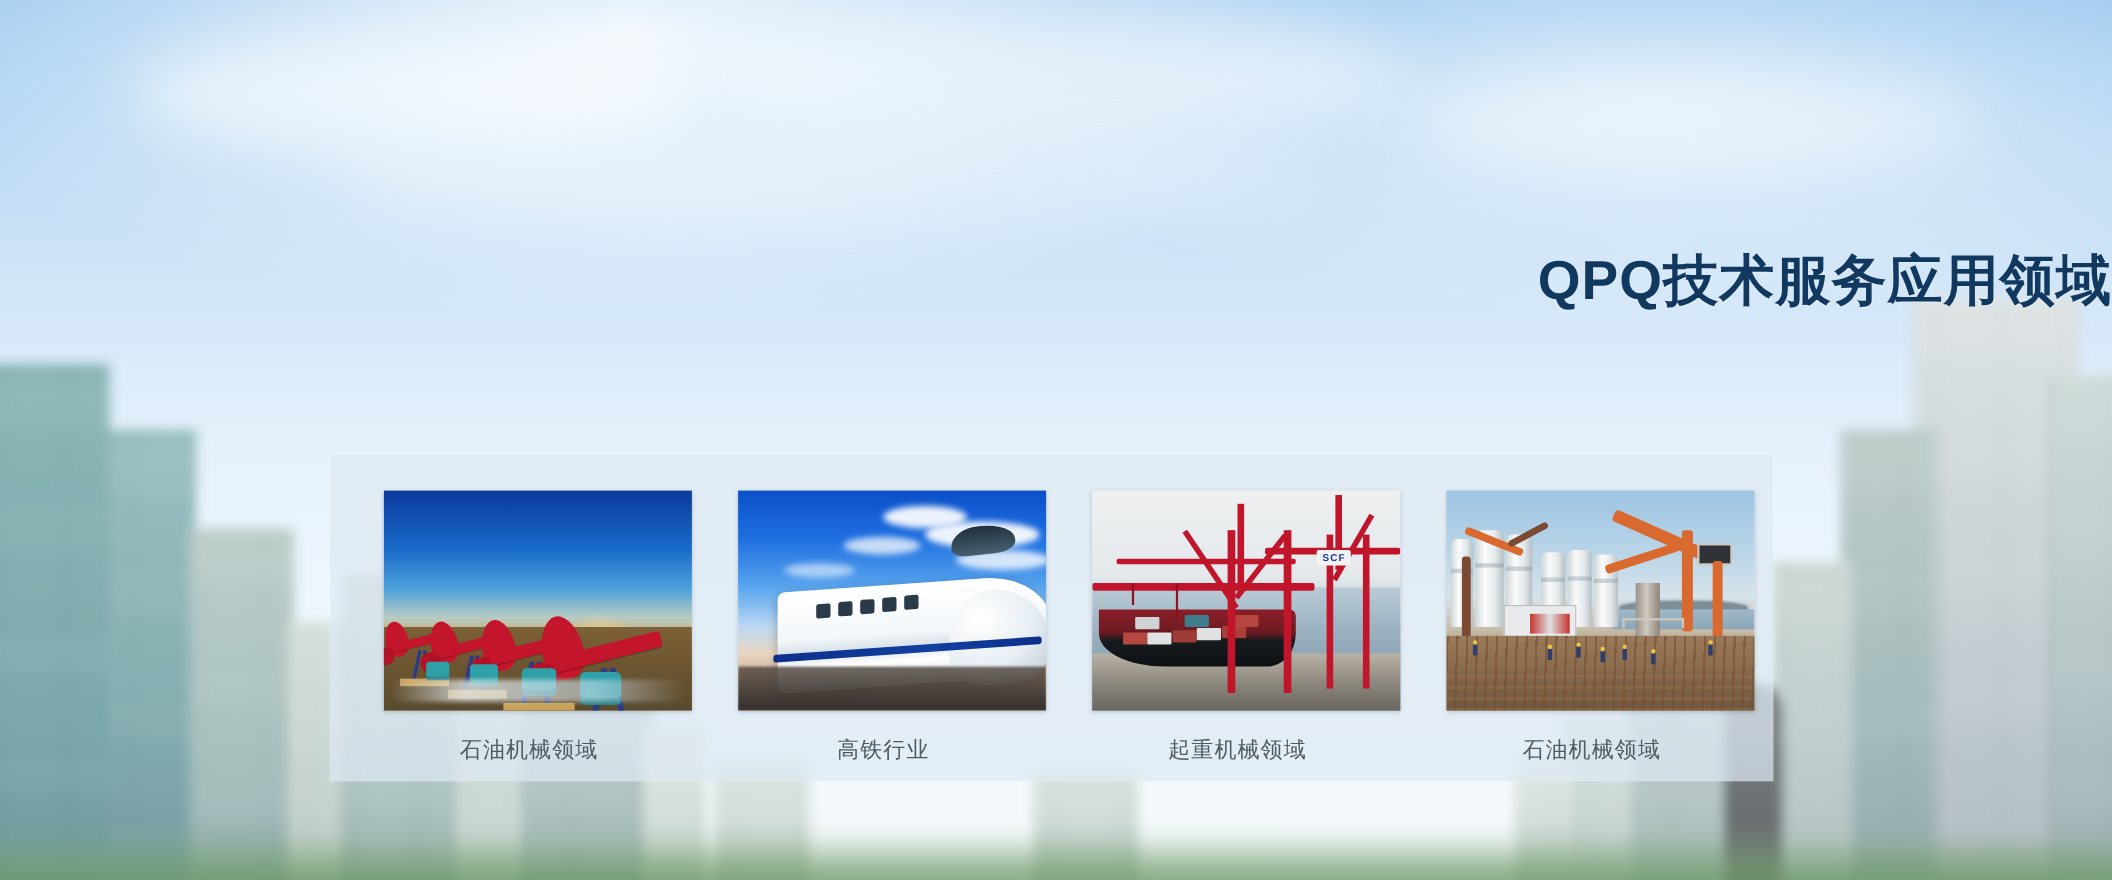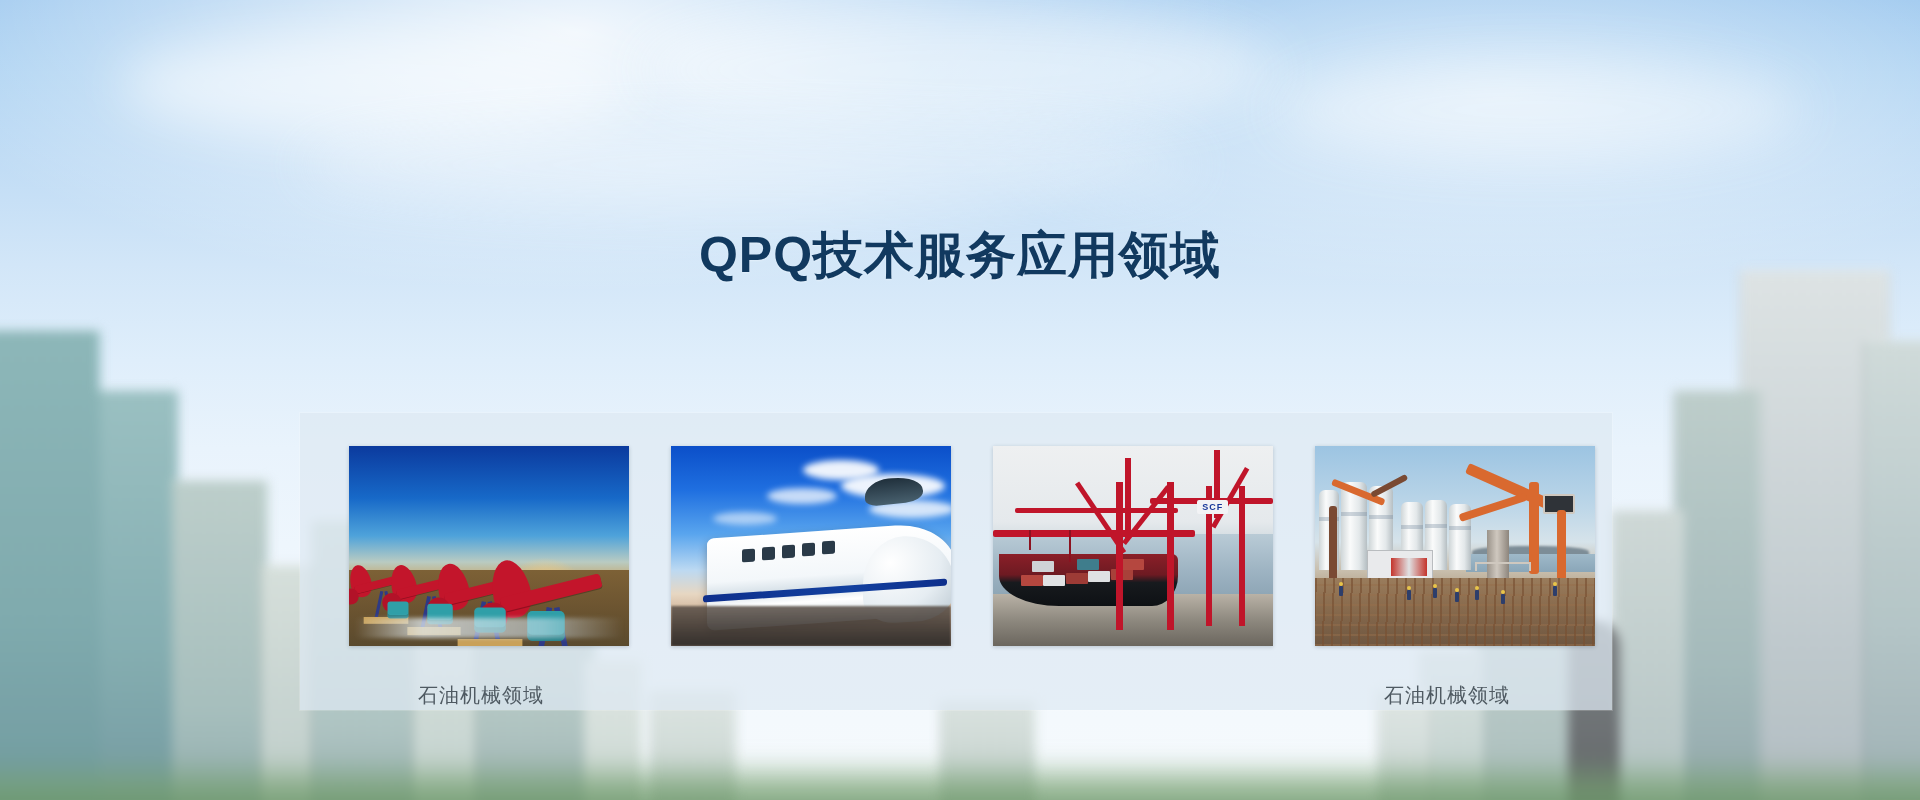--- a/index.html
+++ b/index.html
@@ -45,21 +45,21 @@
       repeating-linear-gradient(90deg, rgba(0,0,0,0.10) 0 4px, rgba(255,255,255,0.08) 4px 12px);
     opacity:.85;
   }
   .greenbase{
     position:absolute; left:-40px; right:-40px; bottom:-18px; height:70px;
     background:linear-gradient(180deg, rgba(122,168,122,0.0) 0%, rgba(118,160,112,0.75) 45%, rgba(96,140,96,0.9) 100%);
     filter:blur(9px);
   }
 
   
-  #header { position:absolute; left:0; right:0; top:0; text-align:center; }
+  #header { position:absolute; left:0; right:0; top:0; text-align:right; }
   #page-title {
     margin-top:228px;
     font-size:50px;
     font-weight:bold;
     color:#11395f;
     letter-spacing:1px;
     line-height:1.1;
     text-shadow:0 1px 2px rgba(255,255,255,.35);
   }
   #page-subtitle {
@@ -85,21 +85,21 @@
     justify-content:space-between;
   }
   .card { width:280px;padding-left:16px; }
   .thumb {
     width:280px; height:200px;
     overflow:hidden; position:relative;
     background:#123; 
     box-shadow:0 1px 4px rgba(30,50,70,0.22);
   }
   .caption {
-    margin-top:36px;
+    margin-top:22px;
     text-align:center;
     font-size:20px;
     color:#4f5a62;
     letter-spacing:1px;
   }
 
   
   .oil { background:linear-gradient(180deg,#0b3a9e 0%, #1769c8 26%, #4fa3da 45%, #b9cbc2 58%, #c8a05c 68%, #8a6a3a 80%, #6d5a36 100%); }
   .oil .sun { position:absolute; right:14%; top:56%; width:90px; height:90px; border-radius:50%;
               background:radial-gradient(circle, rgba(255,236,180,.95) 0%, rgba(255,205,120,.55) 45%, rgba(255,190,100,0) 72%); }
@@ -282,20 +282,21 @@
         <div class="nose"></div>
         <div class="stripe"></div>
         <div class="wind"></div>
         <div class="win" style="right:196px; bottom:42%; width:13px;"></div>
         <div class="win" style="right:176px; bottom:43%; width:13px;"></div>
         <div class="win" style="right:156px; bottom:44%; width:13px;"></div>
         <div class="win" style="right:136px; bottom:45%; width:13px;"></div>
         <div class="win" style="right:116px; bottom:46%; width:13px;"></div>
         <div class="rail"></div>
       </div>
+      <div class="caption">高铁行业</div>
     </div>
 
     <div class="card">
       <div class="thumb crane">
         <div class="water"></div>
         <div class="quay"></div>
         <div class="ship"></div>
 
         <div class="ctr" style="left:10%;  bottom:30%; width:22px; height:11px; background:#b5473f;"></div>
         <div class="ctr" style="left:18%;  bottom:30%; width:22px; height:11px; background:#e0e2e4;"></div>
@@ -318,20 +319,21 @@
         <div class="cr-leg" style="left:88%; top:20%; width:6px; height:70%;"></div>
         <div class="cr-boom" style="left:56%; top:26%; width:44%; height:6px;"></div>
         <div class="cr-diag" style="left:78%; top:6%;  width:5px; height:34%; transform:rotate(30deg);"></div>
         <div class="cr-leg" style="left:79%; top:2%;  width:6px; height:34%;"></div>
 
         <div class="cr-leg" style="left:27%; top:42%; width:2px; height:16%; background:#8c1220;"></div>
         <div class="cr-leg" style="left:13%; top:42%; width:2px; height:10%; background:#8c1220;"></div>
 
         <div class="scf">SCF</div>
       </div>
+      <div class="caption">起重机械领域</div>
     </div>
 
     <div class="card">
       <div class="thumb pumpsite">
         <div class="hill"></div>
         <div class="sea"></div>
 
         <div class="silo" style="left:4px;  top:22%; width:20px; height:40%;"></div>
         <div class="silo" style="left:26px; top:18%; width:26px; height:44%;"></div>
         <div class="silo" style="left:54px; top:20%; width:24px; height:42%;"></div>

